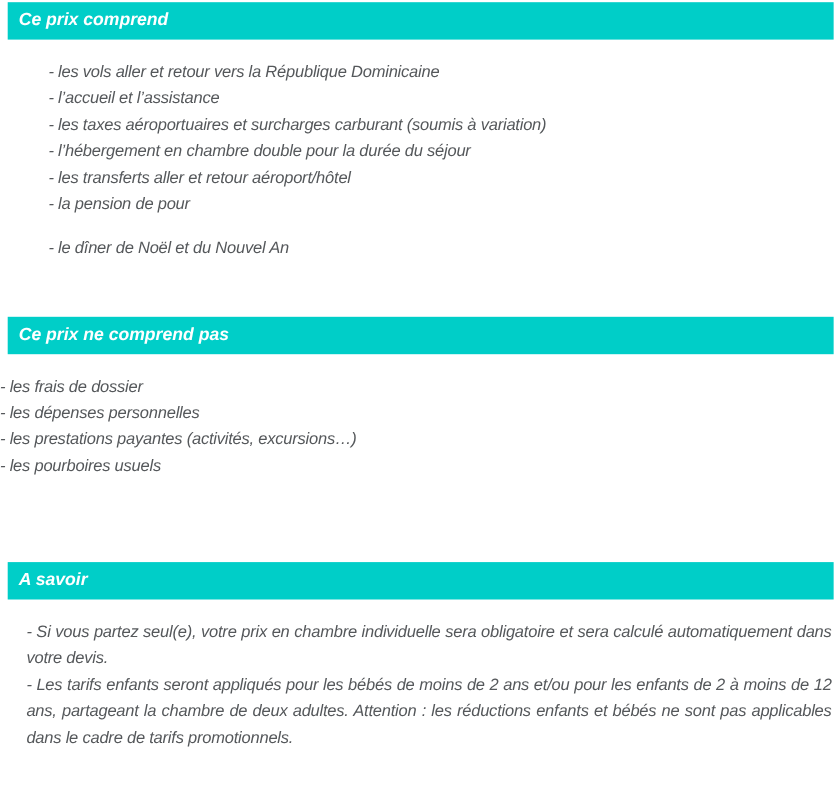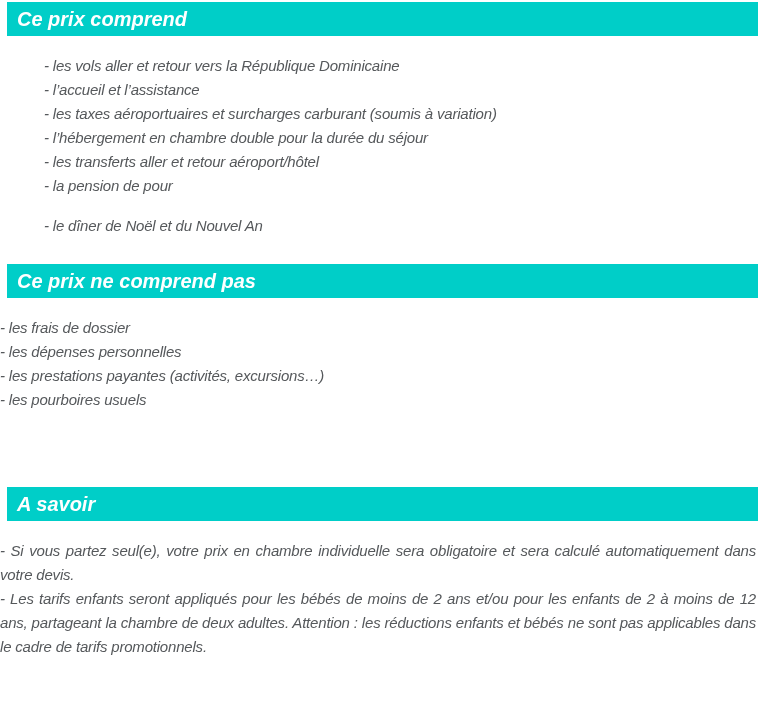--- a/index.html
+++ b/index.html
@@ -20,43 +20,44 @@
   .section-header{
     margin-left:7px;
     height:34px;
     background:var(--accent);
     color:var(--header_text);
     display:flex;
     align-items:center;
     padding-left:10px;
     font-style:italic;
     font-weight:bold;
-    font-size:20px;
+    font-size:16px;
   }
   .section-body{
     font-style:italic;
     color:var(--text);
     font-size:15px;
     letter-spacing:-0.2px;
     line-height:24px;
   }
   .section-body p{margin:0;}
   
   #section-includes .section-header{margin-top:2px;}
   #section-includes .section-body{margin-top:18px;padding-left:44px;}
   #section-includes .item-spaced{margin-top:16px;}
   
-  #section-excludes .section-header{margin-top:26px;}
+  #section-excludes .section-header{margin-top:50px;}
   #section-excludes .section-body{margin-top:18px;}
   
   #section-notes .section-header{margin-top:75px;text-align:right;}
   #section-notes .section-body{
     margin-top:18px;
     text-align:justify;
     padding-right:2px;
+    margin-left:24px;
   }
 </style>
 </head>
 <body>
 
 <div>
 
   <section id="section-includes">
     <div class="section-header">
       <span>Ce prix comprend</span>

